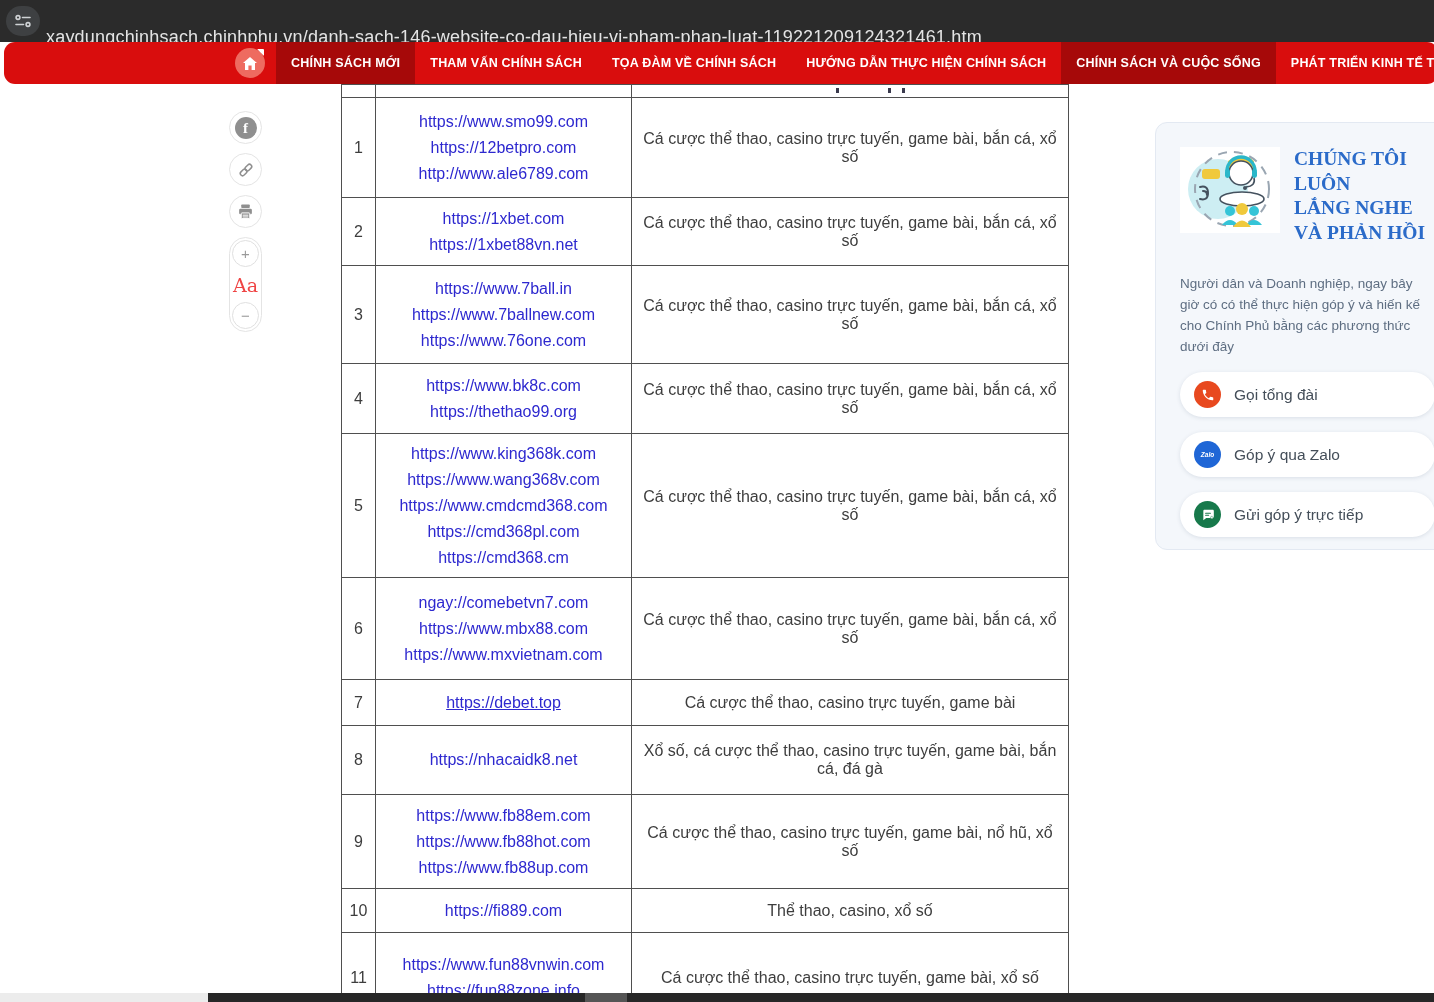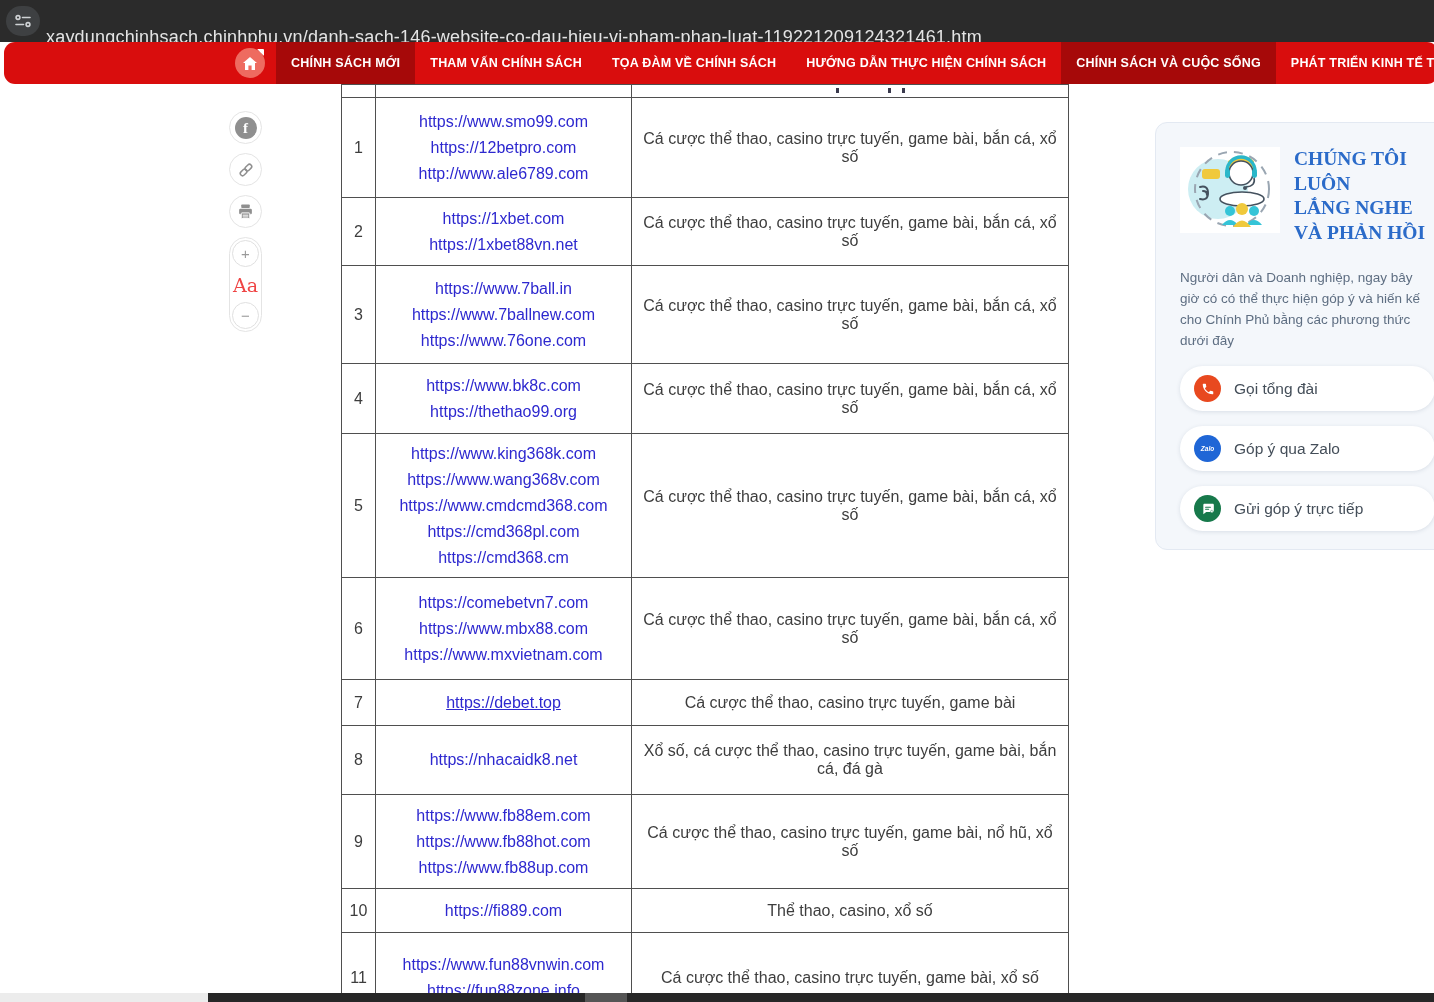--- a/index.html
+++ b/index.html
@@ -51,21 +51,21 @@
   td.c-url a { color:#2d28cf; font-size:16px; line-height:26px; text-decoration:none; display:block; }
   td.c-url a.ul { text-decoration:underline; }
 
   
   .card { position:absolute; left:1155px; top:122px; width:303px; height:428px; background:#f4f7fb;
           border:1px solid #e3e9f2; border-radius:12px; padding:24px; }
   .card-top { display:flex; }
   .card-illu { width:100px; height:86px; background:#ffffff; flex:0 0 auto; }
   .card-title { margin-left:14px; color:#2b6bc9; font-family:"Liberation Serif", serif;
                 font-weight:700; font-size:19.5px; line-height:24.5px; }
-  .card-intro { margin-top:22px; color:#5e6e82; font-size:13.5px; line-height:21px; }
+  .card-intro { margin-top:28px; color:#5e6e82; font-size:13.5px; line-height:21px; }
   .fb-btn { position:relative; margin-top:15px; width:255px; height:45px; background:#ffffff;
             border-radius:23px; box-shadow:0 1px 4px rgba(40,60,90,.13); display:flex; align-items:center;
             padding-left:14px; cursor:pointer; }
   .fb-btn .ic { width:27px; height:27px; border-radius:50%; display:flex; align-items:center;
                 justify-content:center; flex:0 0 auto; }
   .fb-btn .lbl { margin-left:13px; color:#444e59; font-size:15.5px; }
   .zalo-txt { color:#fff; font-size:6.5px; font-weight:700; font-style:italic; }
 
   
   .bottom-strip { position:absolute; left:0; bottom:0; width:1434px; height:9px; background:#ececec; }
@@ -188,21 +188,21 @@
           <a href="#">https://www.wang368v.com</a>
           <a href="#">https://www.cmdcmd368.com</a>
           <a href="#">https://cmd368pl.com</a>
           <a href="#">https://cmd368.cm</a>
         </td>
         <td class="c-desc">Cá cược thể thao, casino trực tuyến, game bài, bắn cá, xổ số</td>
       </tr>
       <tr style="height: 102px;">
         <td class="c-no">6</td>
         <td class="c-url">
-          <a href="#">https://comebetvn7.com</a>
+          <a href="#">ngay://comebetvn7.com</a>
           <a href="#">https://www.mbx88.com</a>
           <a href="#">https://www.mxvietnam.com</a>
         </td>
         <td class="c-desc">Cá cược thể thao, casino trực tuyến, game bài, bắn cá, xổ số</td>
       </tr>
       <tr style="height: 46px;">
         <td class="c-no">7</td>
         <td class="c-url">
           <a href="#" class="ul">https://debet.top</a>
         </td>

